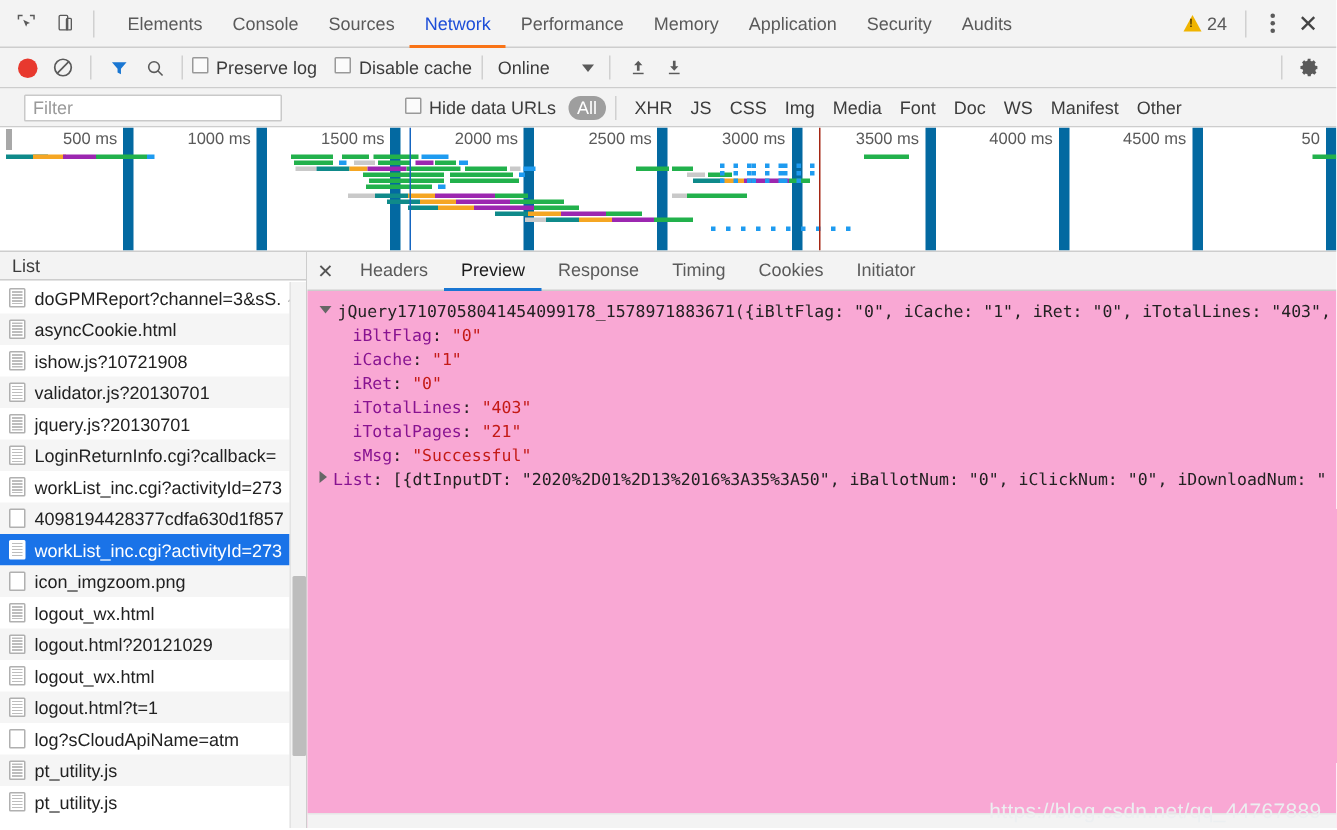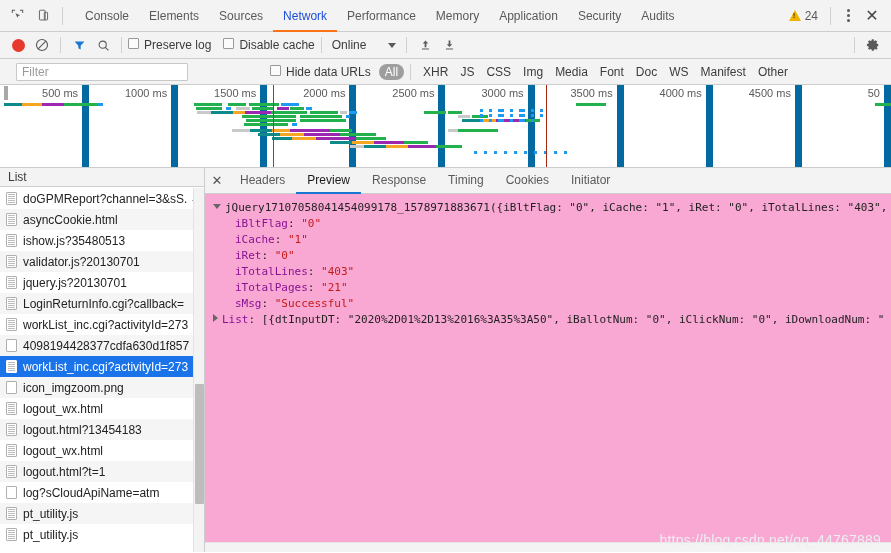--- a/index.html
+++ b/index.html
@@ -171,22 +171,22 @@
         </svg>
     </div>
     <div class="tb-icon">
       <svg width="13" height="13" viewBox="0 0 16 16">
           <rect x="3" y="1.5" width="7" height="12" rx="1" fill="none" stroke="#5a5a5a" stroke-width="1.1"></rect>
           <rect x="9" y="4" width="4" height="9.5" rx="0.8" fill="none" stroke="#5a5a5a" stroke-width="1.1"></rect>
         </svg>
     </div>
     <div class="tb-sep"></div>
     <div class="tabs">
+      <div class="tab">Elements</div>
       <div class="tab">Console</div>
-      <div class="tab">Elements</div>
       <div class="tab">Sources</div>
       <div class="tab active">Network</div>
       <div class="tab">Performance</div>
       <div class="tab">Memory</div>
       <div class="tab">Application</div>
       <div class="tab">Security</div>
       <div class="tab">Audits</div>
     </div>
     <div class="topbar-right">
       <div class="warnbadge">
@@ -436,21 +436,21 @@
             <span class="ficon doc"></span>
             <span class="fname">doGPMReport?channel=3&amp;sS.</span>
             <span class="sort-caret"></span>
           </div>
           <div class="frow">
             <span class="ficon doc"></span>
             <span class="fname">asyncCookie.html</span>
           </div>
           <div class="frow">
             <span class="ficon doc"></span>
-            <span class="fname">ishow.js?35480513</span>
+            <span class="fname">ishow.js?10721908</span>
           </div>
           <div class="frow">
             <span class="ficon doc"></span>
             <span class="fname">validator.js?20130701</span>
           </div>
           <div class="frow">
             <span class="ficon doc"></span>
             <span class="fname">jquery.js?20130701</span>
           </div>
           <div class="frow">
@@ -472,21 +472,21 @@
           <div class="frow">
             <span class="ficon"></span>
             <span class="fname">icon_imgzoom.png</span>
           </div>
           <div class="frow">
             <span class="ficon doc"></span>
             <span class="fname">logout_wx.html</span>
           </div>
           <div class="frow">
             <span class="ficon doc"></span>
-            <span class="fname">logout.html?13454183</span>
+            <span class="fname">logout.html?20121029</span>
           </div>
           <div class="frow">
             <span class="ficon doc"></span>
             <span class="fname">logout_wx.html</span>
           </div>
           <div class="frow">
             <span class="ficon doc"></span>
             <span class="fname">logout.html?t=1</span>
           </div>
           <div class="frow">

